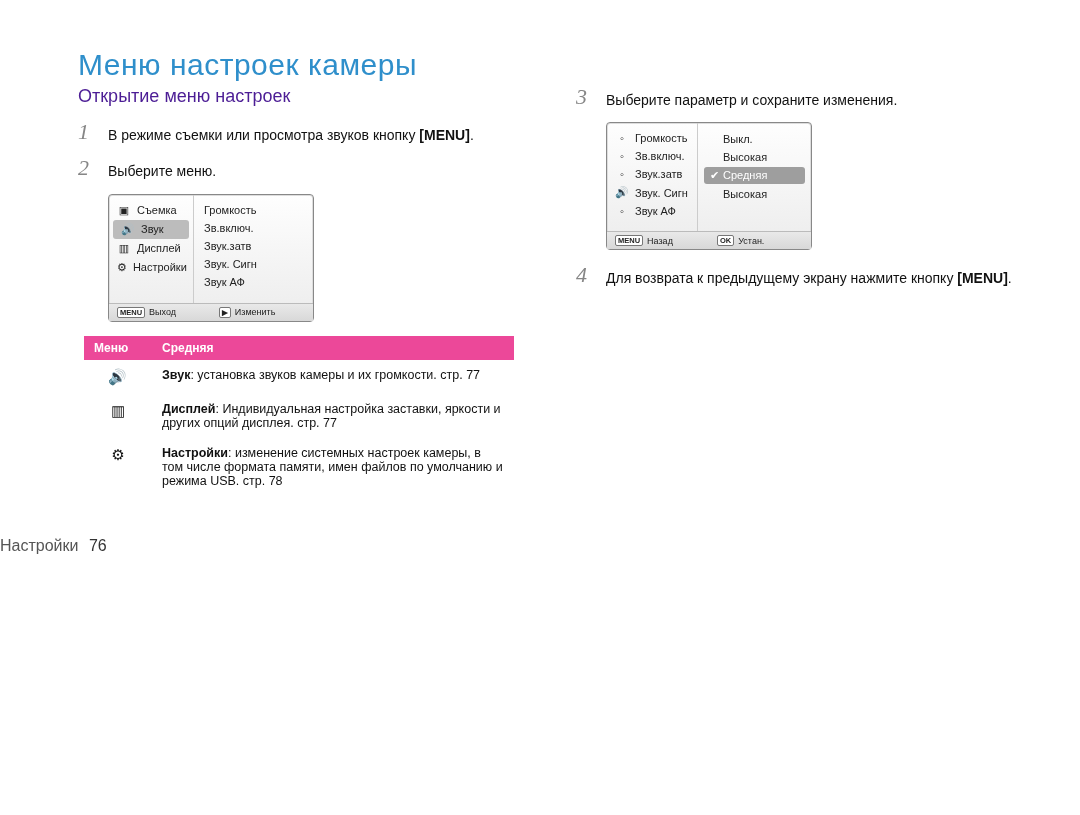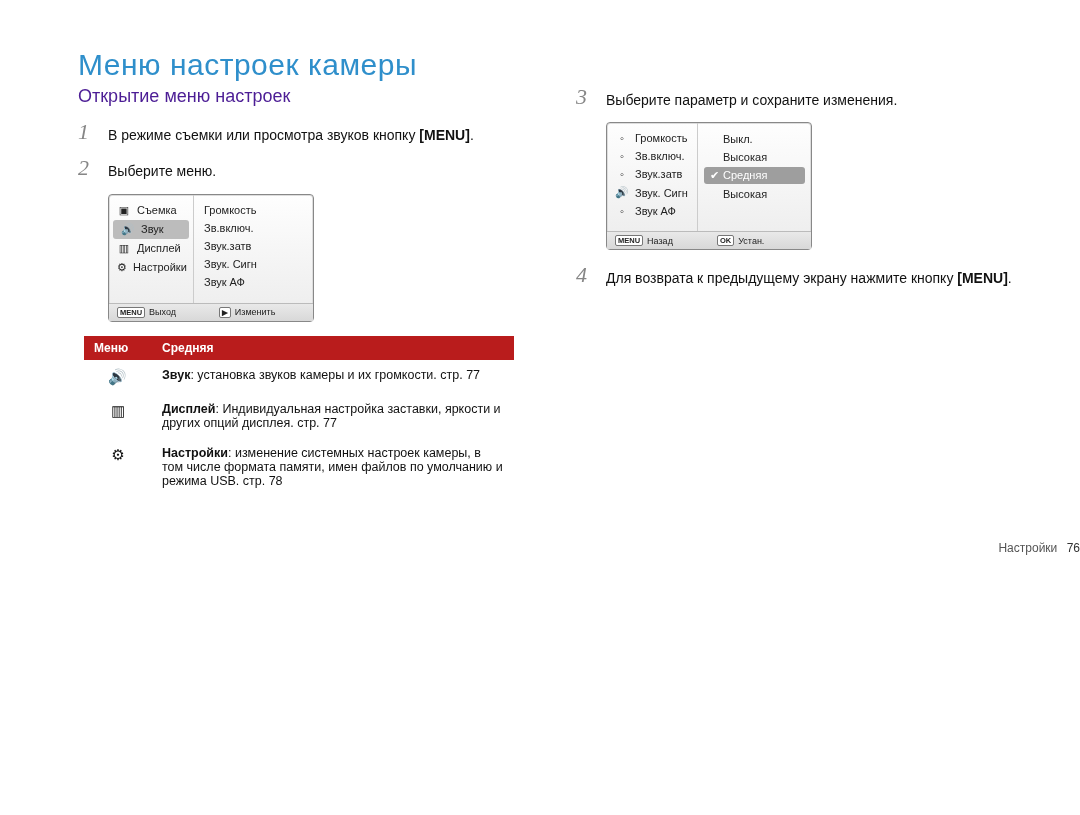--- a/index.html
+++ b/index.html
@@ -25,25 +25,25 @@
   .lcd-foot{display:flex;border-top:1px solid #bbb;background:linear-gradient(#e9e9e9,#d8d8d8);font-size:9px}
   .lcd-foot>div{flex:1;padding:3px 8px;display:flex;align-items:center;gap:4px}
   .lcd-foot .k{font-weight:700;font-size:7.5px;border:1px solid #777;border-radius:2px;padding:0 2px;background:#fff}
   
   .lcd2 .lcd-left{width:90px}
   .lcd-opt{margin:2px 6px;padding:2px 6px;border-radius:3px;white-space:nowrap;display:flex;align-items:flex-start;gap:4px}
   .lcd-opt.selected{background:#9e9e9e;color:#fff}
   .lcd-opt .chk{display:inline-block;width:9px}
   
   table.desc{border-collapse:collapse;width:430px;margin-left:6px;font-size:12.5px}
-  table.desc th{background:#b91c1c;color:#fff;font-weight:700;text-align:left;padding:5px 10px;font-size:12px}
+  table.desc th{background:#ec4899;color:#fff;font-weight:700;text-align:left;padding:5px 10px;font-size:12px}
   table.desc th:first-child{width:48px}
   table.desc td{padding:8px 10px;vertical-align:top;border-bottom:0}
   table.desc td.ico{text-align:center;font-size:15px}
-  .footer{position:absolute;bottom:26px;left:0;right:0;text-align:right;font-size:12px;color:#555}
+  .footer{position:absolute;bottom:26px;left:0;right:0;text-align:left;font-size:16px;color:#555}
   .footer .pnum{margin-left:6px;color:#333}
   .b{font-weight:700}
 </style>
 </head>
 <body>
 
 <div class="page">
   <h1>Меню настроек камеры</h1>
 
   <div class="cols">

